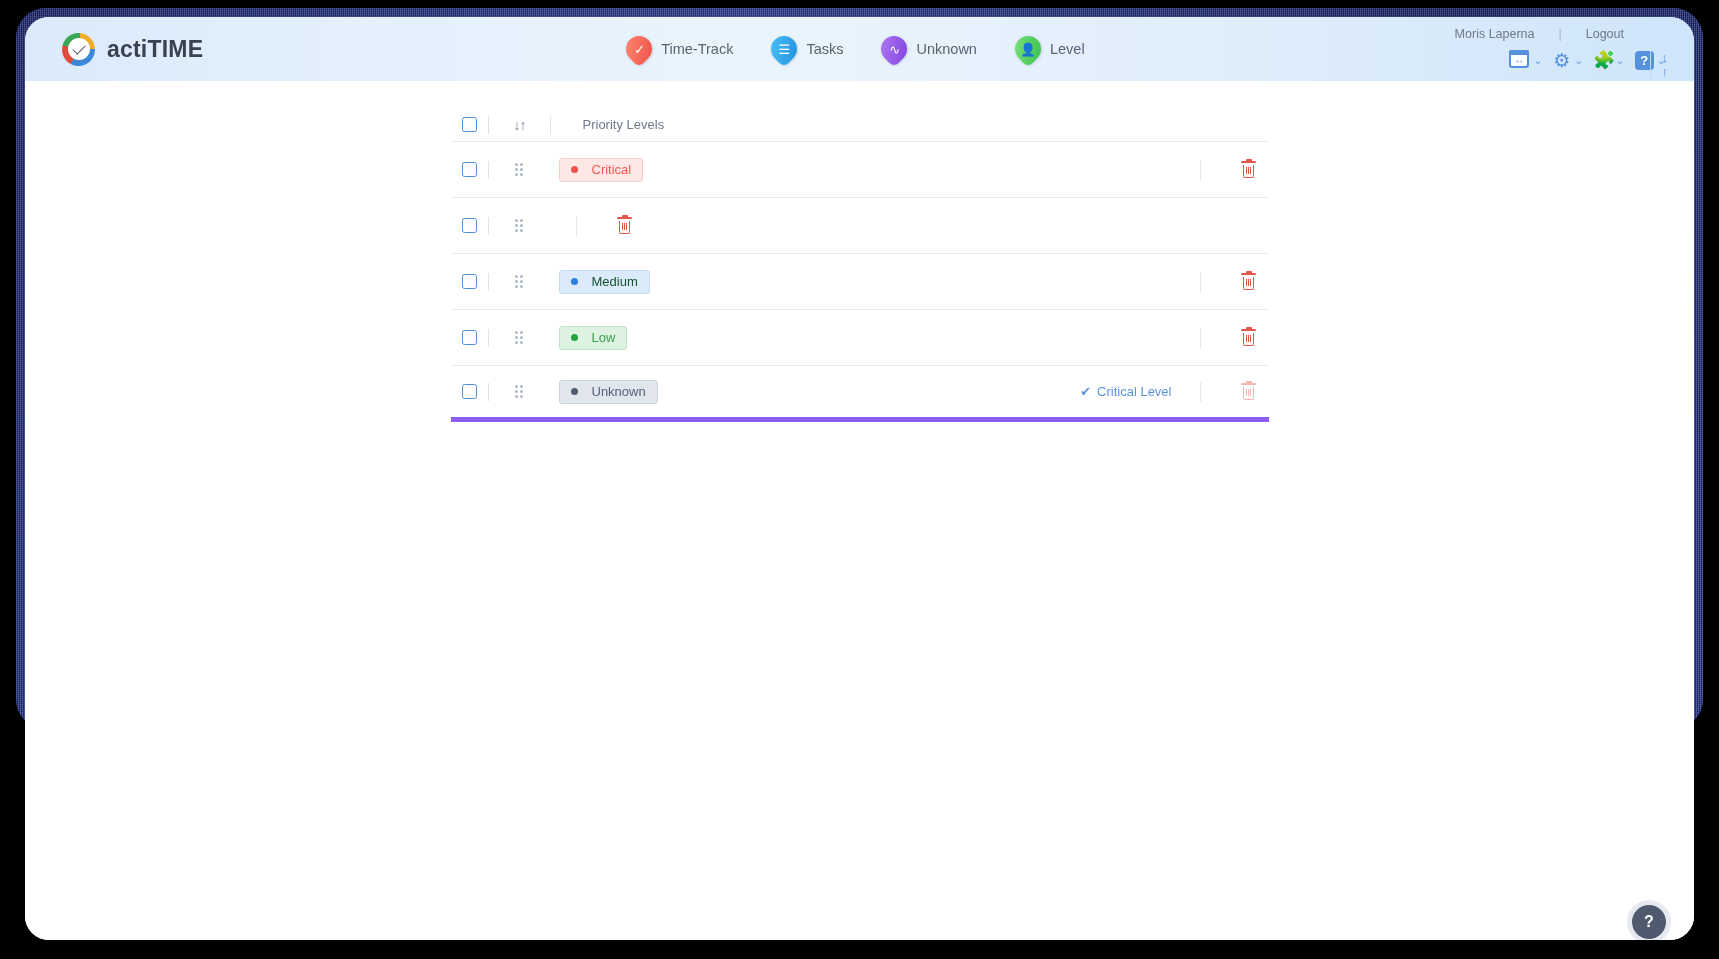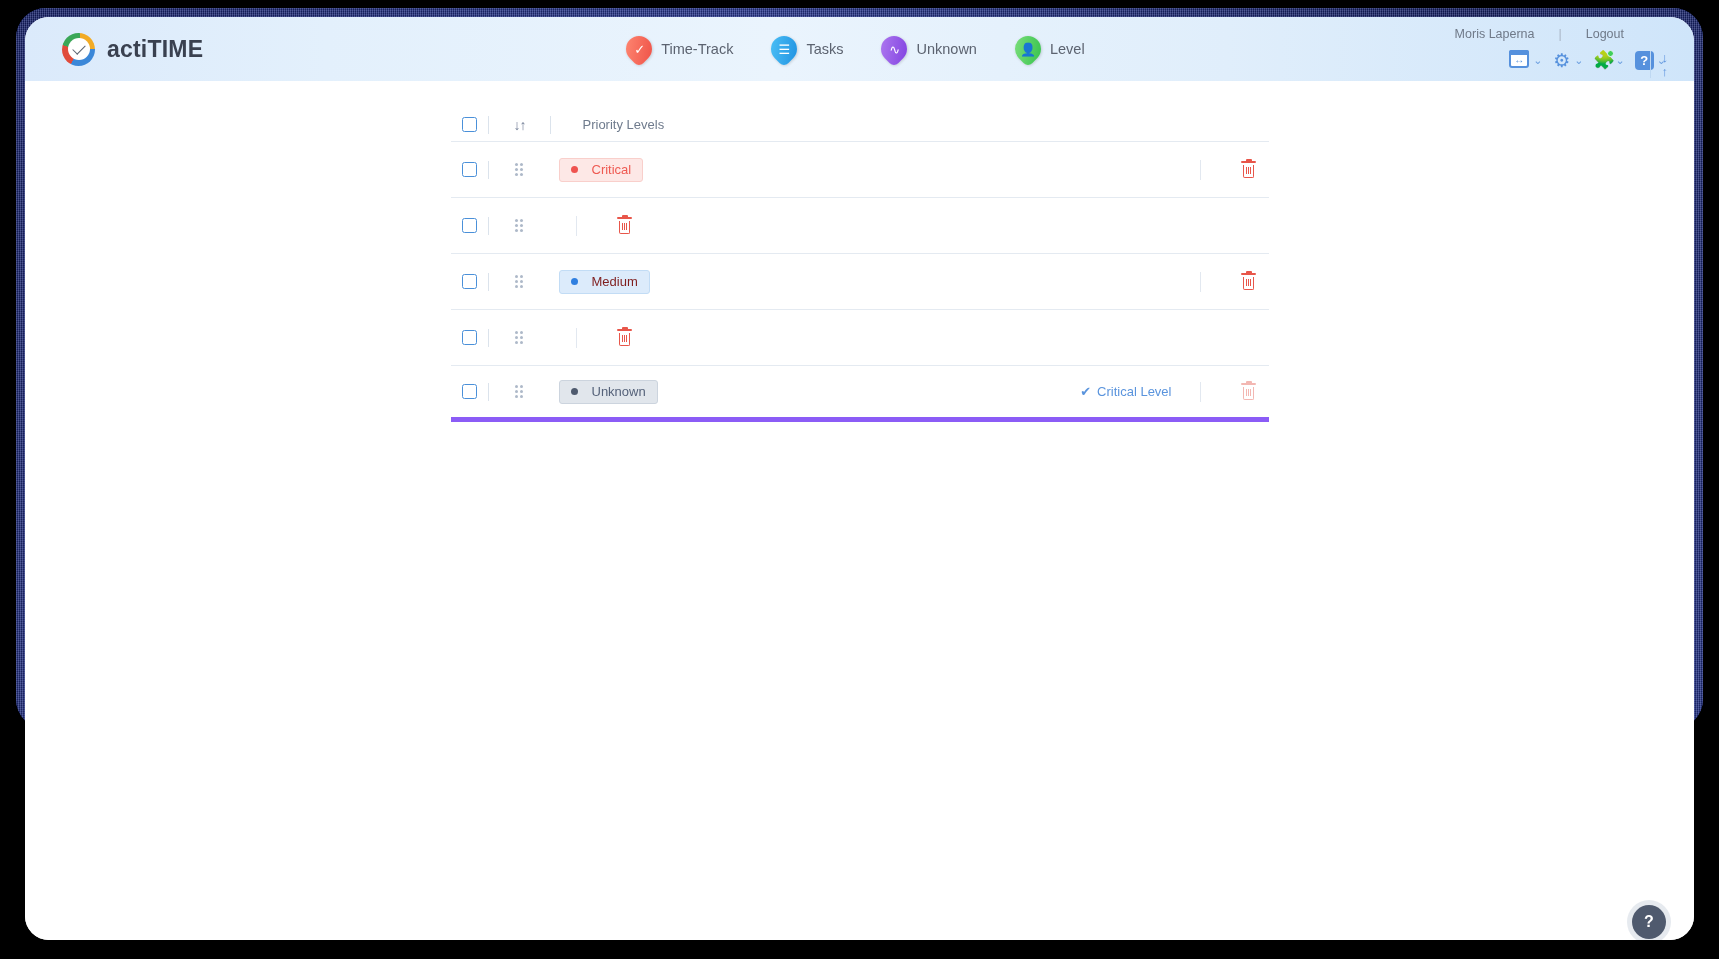--- a/index.html
+++ b/index.html
@@ -650,21 +650,21 @@
             <div class="dots">
                 <i></i>
                 <i></i>
                 <i></i>
                 <i></i>
                 <i></i>
                 <i></i>
               </div>
           </div>
           <div class="c-name">
-            <span class="badge" id="badge-2" style="background: rgb(220, 235, 251); color: #7f1d1d; border: 1px solid rgb(194, 220, 245);">
+            <span class="badge" id="badge-2" style="background: rgb(220, 235, 251); color: #14532d; border: 1px solid rgb(194, 220, 245);">
               <span class="bdot" id="bdot-2" style="background: rgb(47, 127, 224);"></span>
               <span>Medium</span>
             </span>
           </div>
           <div class="c-default">
             <span class="chk"></span>
             <span></span>
           </div>
           <div class="c-vline"></div>
           <div class="c-trash">
@@ -687,20 +687,26 @@
           <div class="c-handle">
             <div class="dots">
                 <i></i>
                 <i></i>
                 <i></i>
                 <i></i>
                 <i></i>
                 <i></i>
               </div>
           </div>
+          <div class="c-name">
+            <span class="badge" id="badge-3" style="background: rgb(221, 242, 224); color: rgb(55, 160, 76); border: 1px solid rgb(191, 227, 198);">
+              <span class="bdot" id="bdot-3" style="background: rgb(34, 163, 63);"></span>
+              <span>Low</span>
+            </span>
+          </div>
           <div class="c-default">
             <span class="chk"></span>
             <span></span>
           </div>
           <div class="c-vline"></div>
           <div class="c-trash">
             <span class="trash trash-active">
               <span class="lid"></span>
                 <span class="can">
                   <i></i>

